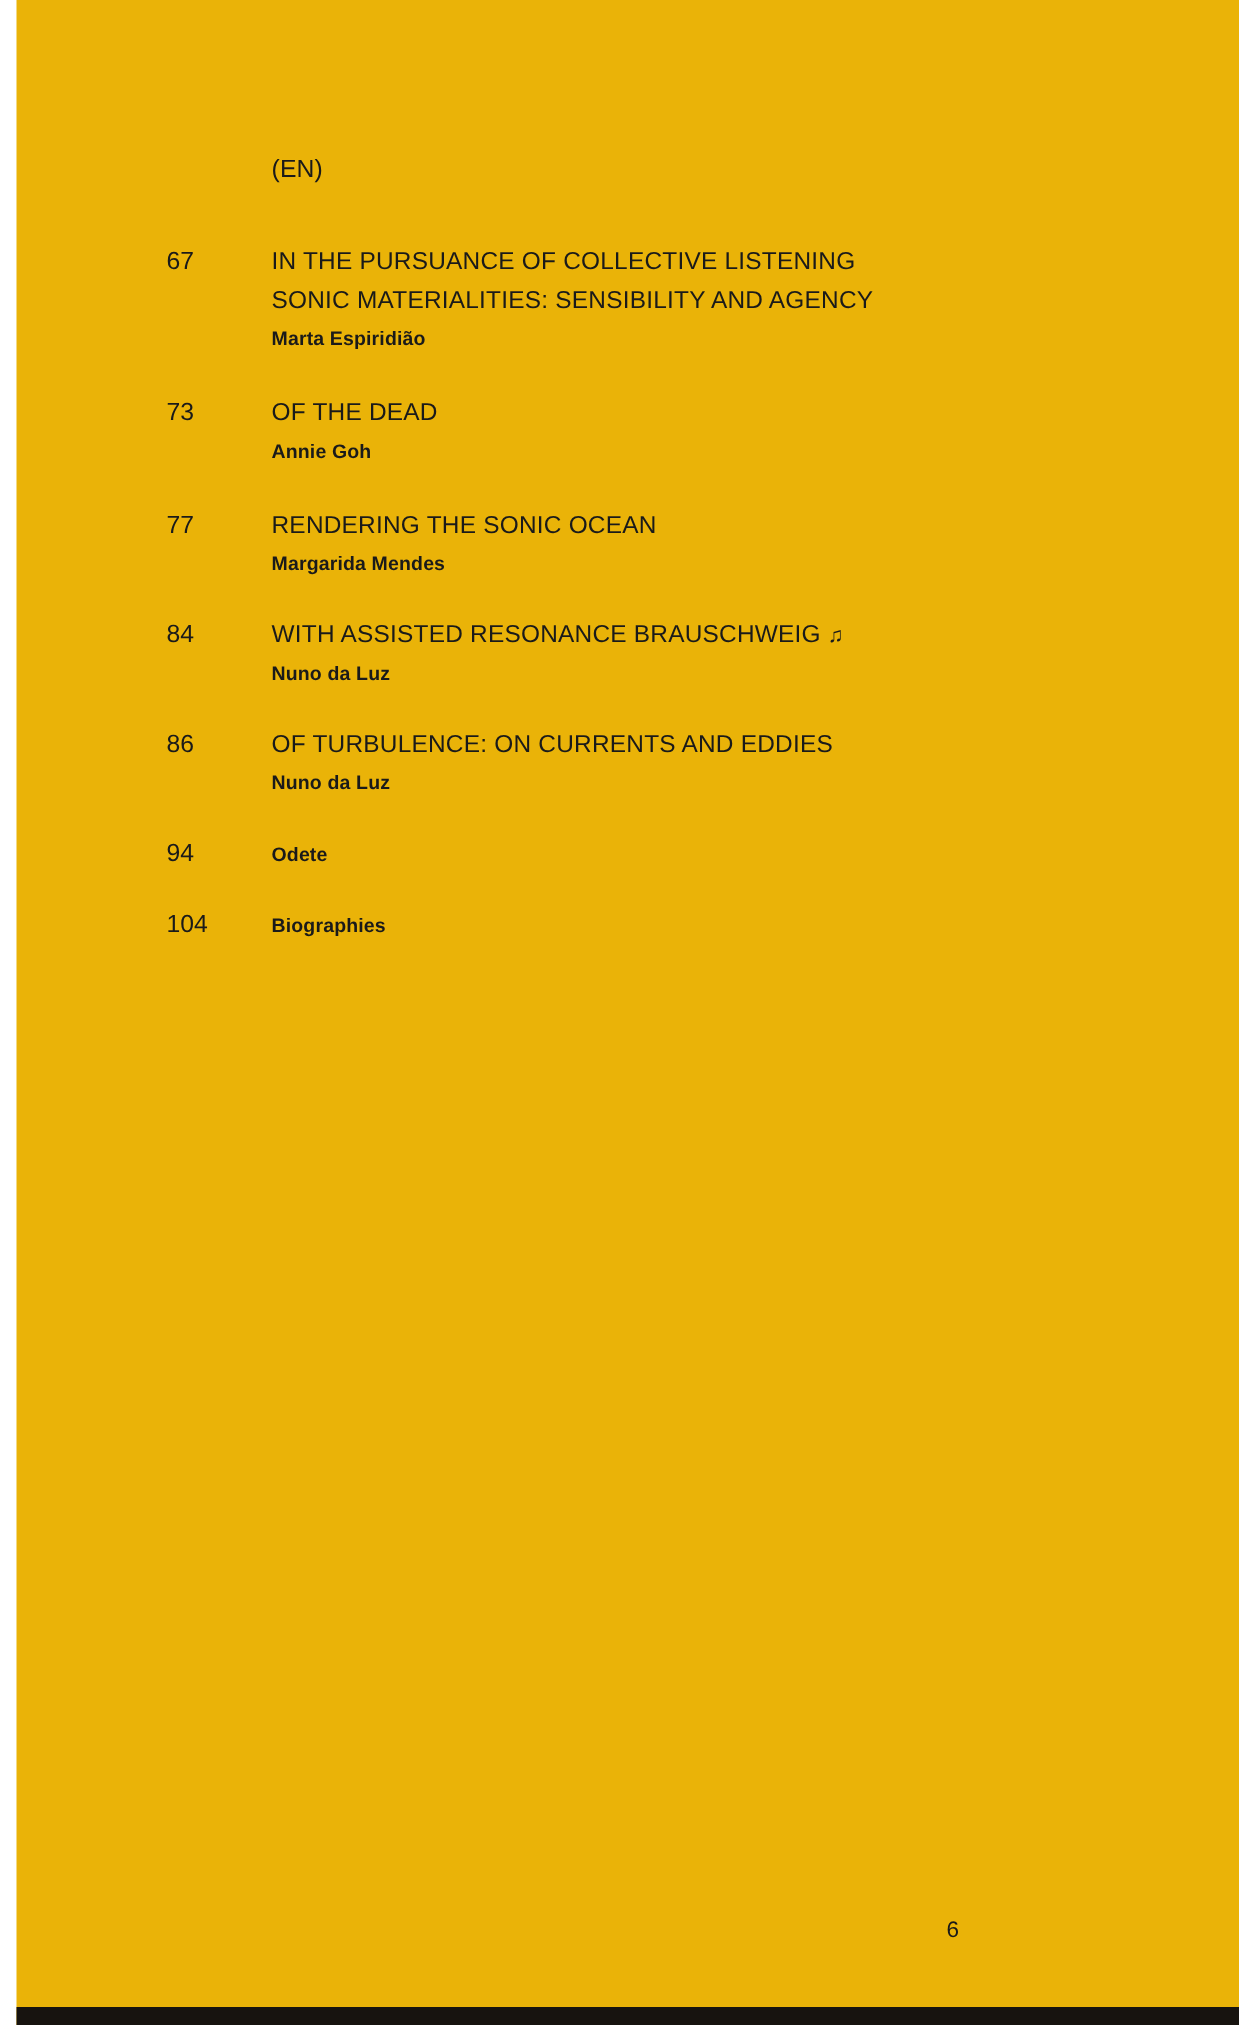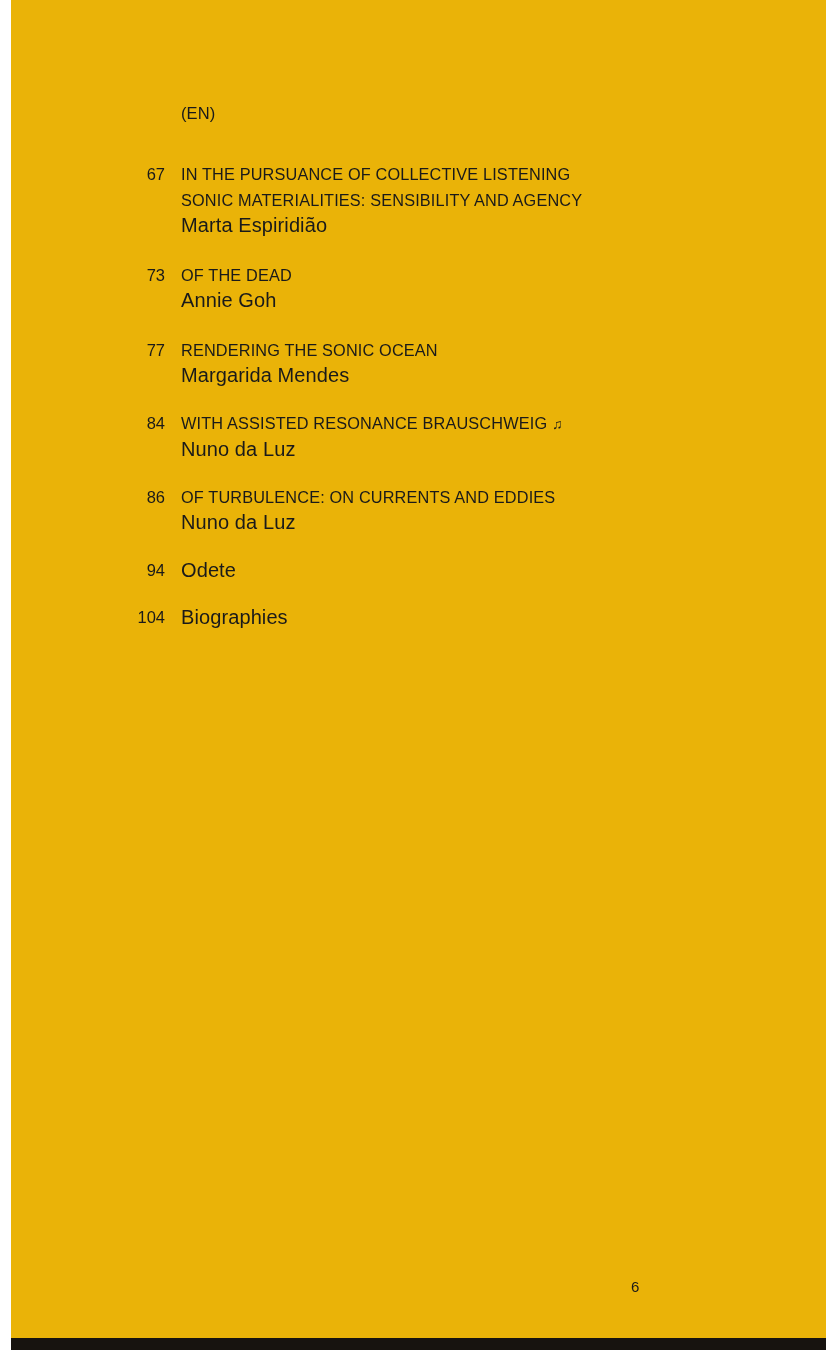--- a/index.html
+++ b/index.html
@@ -54,45 +54,45 @@
   .entry {
     position: relative;
     display: block;
     margin-bottom: 24px;
   }
   .entry .page-num {
     position: absolute;
     left: 100px;
     top: 0;
     width: 54px;
-    text-align: right;
     font-size: 16.5px;
     color: #1a1a1a;
     line-height: 25.5px;
   }
   .entry .body {
     margin-left: 170px;
     width: 470px;
   }
   .entry .title {
     font-size: 16.3px;
     line-height: 25.5px;
     letter-spacing: 0.15px;
     color: #1a1a1a;
     text-transform: none;
   }
   .entry .title .note-icon {
     font-size: 14px;
     letter-spacing: 0;
   }
   .entry .author {
-    font-size: 20px;
+    font-size: 13px;
     line-height: 25.5px;
     letter-spacing: 0.1px;
     color: #1a1a1a;
+    font-weight: bold;
   }
   .entry.tight { margin-bottom: 22px; }
   .folio {
     position: absolute;
     left: 0;
     top: 1278px;
     width: 826px;
   }
   .folio .num {
     position: absolute;

